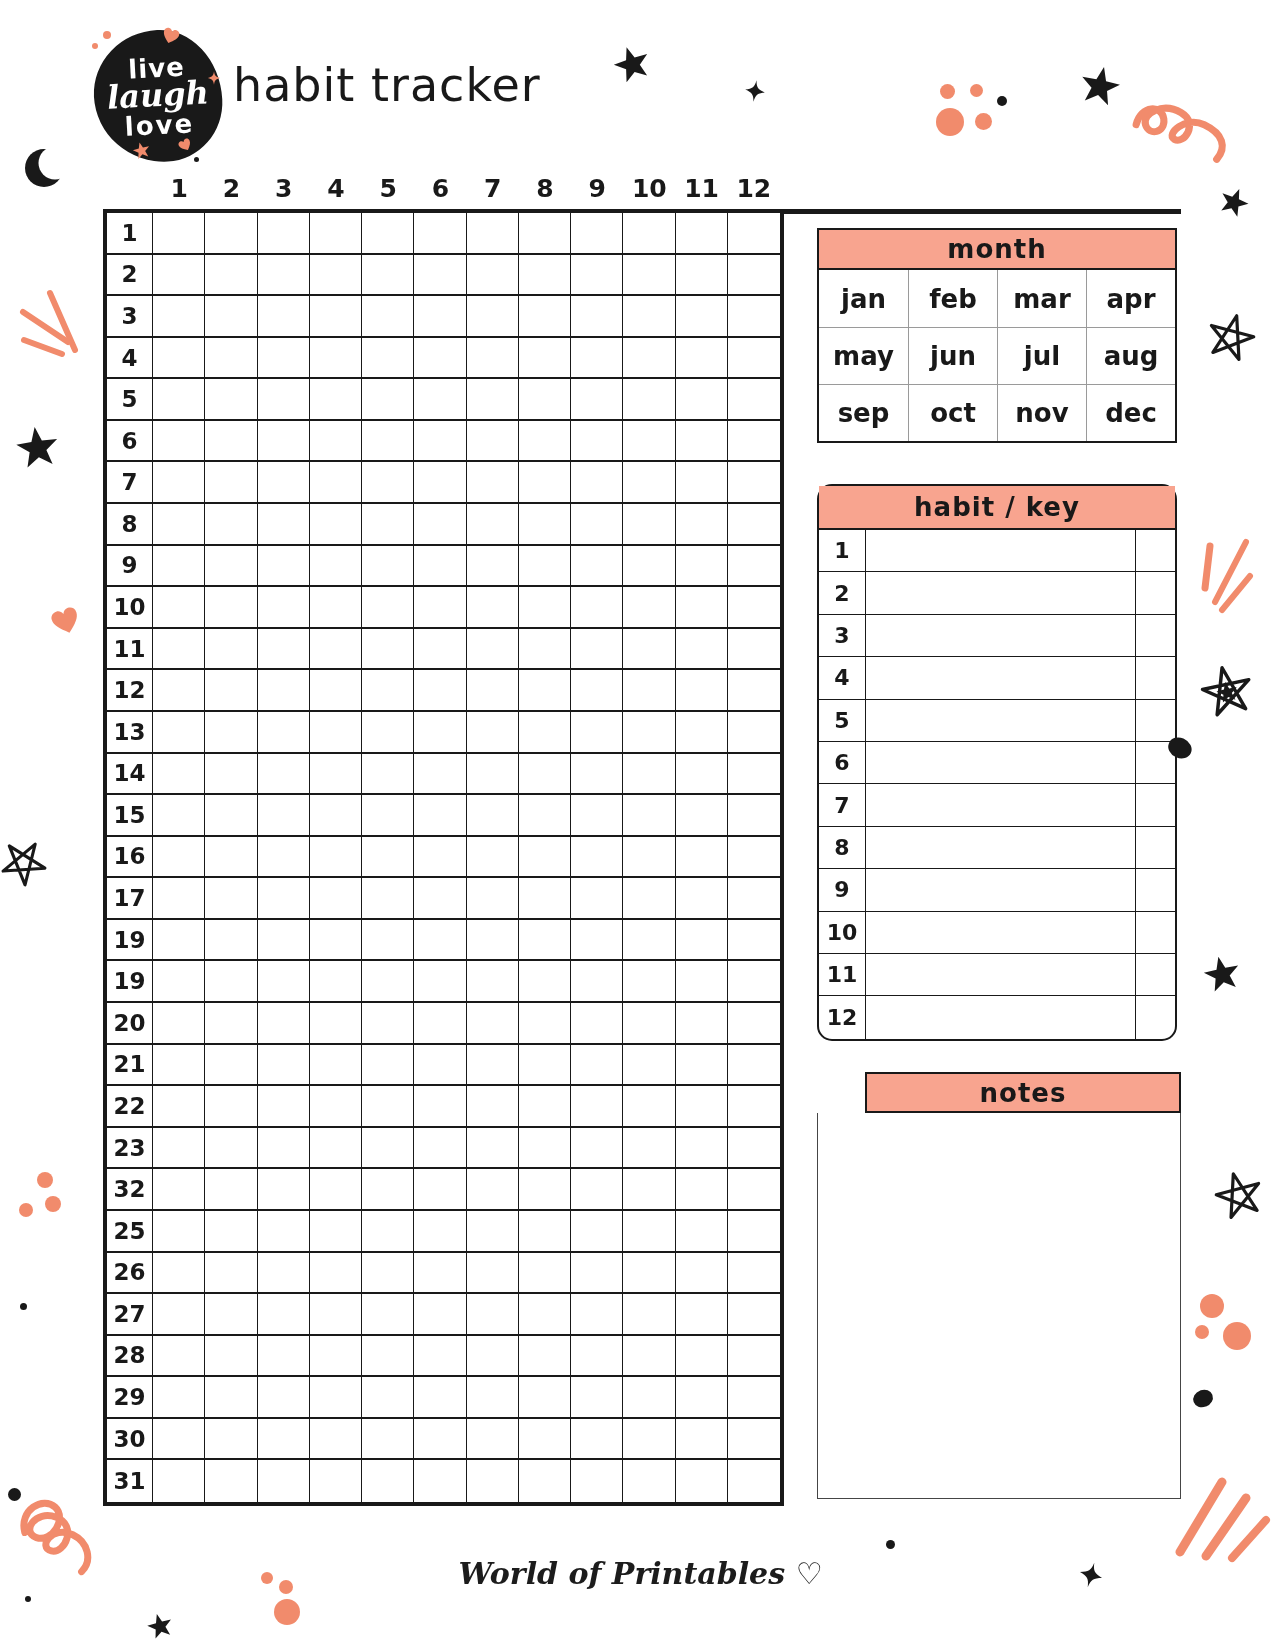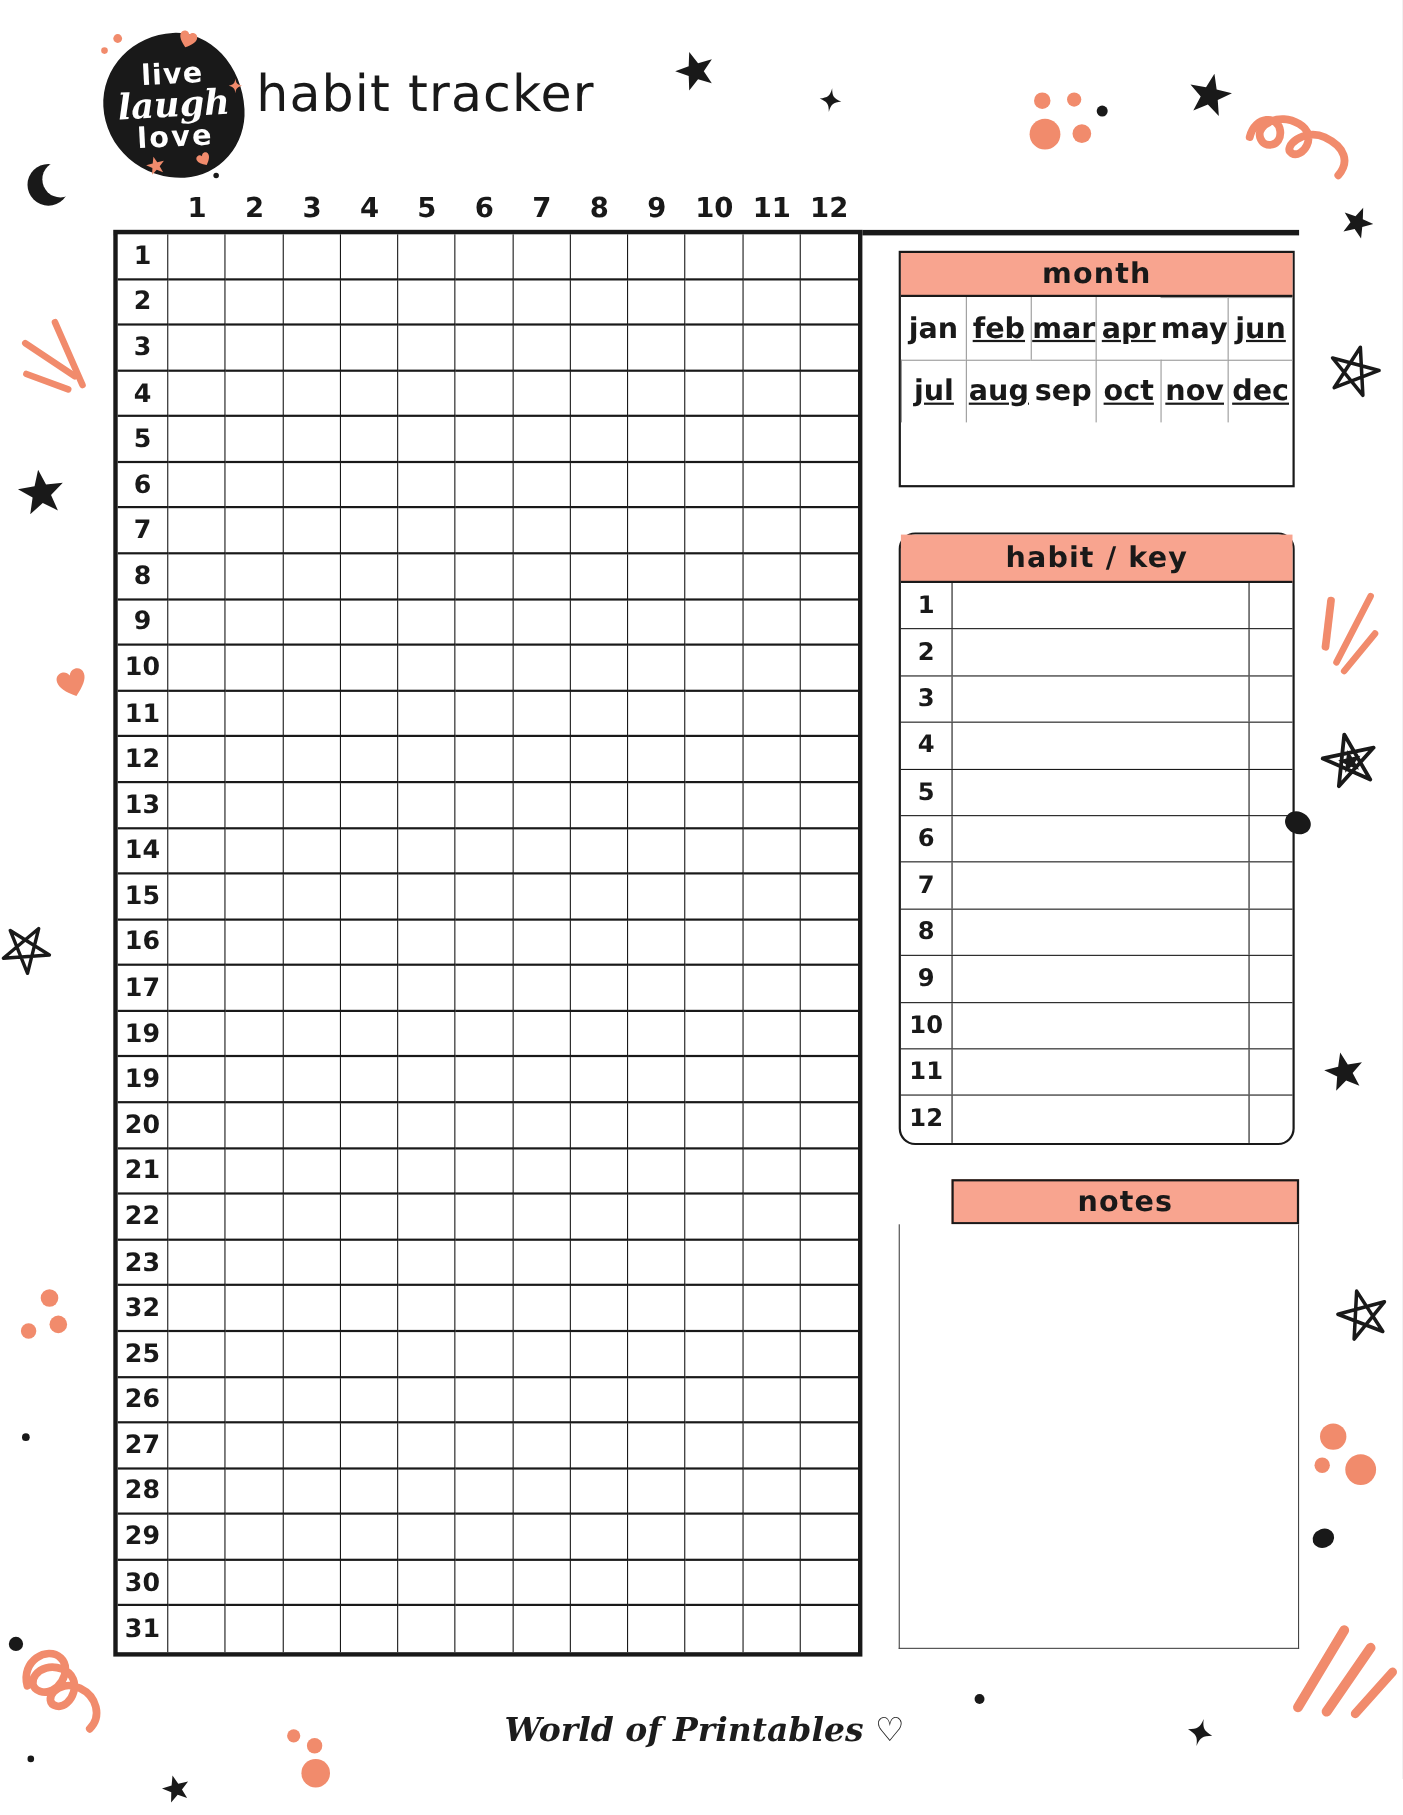--- a/index.html
+++ b/index.html
@@ -52,24 +52,24 @@
     font-size:23px;font-weight:bold;}
   
   .side-table{position:absolute;left:817px;width:360px;box-sizing:border-box;
     border:2.5px solid var(--ink);background:#fff;}
   .side-header{box-sizing:border-box;background:var(--salmon);
     border-bottom:2px solid var(--ink);
     display:flex;align-items:center;justify-content:center;
     font-size:26px;font-weight:bold;letter-spacing:1px;color:var(--ink);}
   #month-table{top:228px;}
   #month-table .side-header{height:40px;}
-  .month-body{display:grid;grid-template-columns:repeat(6,1fr);grid-template-rows:repeat(3,57px);}
+  .month-body{display:grid;grid-template-columns:repeat(4,1fr);grid-template-rows:repeat(3,57px);}
   .mcell{box-sizing:border-box;display:flex;align-items:center;justify-content:center;
     font-size:26px;font-weight:bold;}
-  .mcell.bl{border-left:1.5px solid var(--gray);text-decoration:underline;}
+  .mcell.bl{border-left:1.5px solid var(--gray);}
   .mcell.bt{border-top:1.5px solid var(--gray);}
   #habit-table{top:484px;border-radius:15px;}
   #habit-table .side-header{height:44px;}
   .habit-row{display:flex;height:42.4px;box-sizing:border-box;border-bottom:1.9px solid var(--ink);}
   .habit-row:last-child{border-bottom:none;}
   .habit-num{width:47px;box-sizing:border-box;border-right:1.5px solid var(--ink);
     display:flex;align-items:center;justify-content:center;font-size:22px;font-weight:bold;}
   .habit-name{flex:1;}
   .habit-key{width:40px;box-sizing:border-box;border-left:1.5px solid var(--ink);}
   

